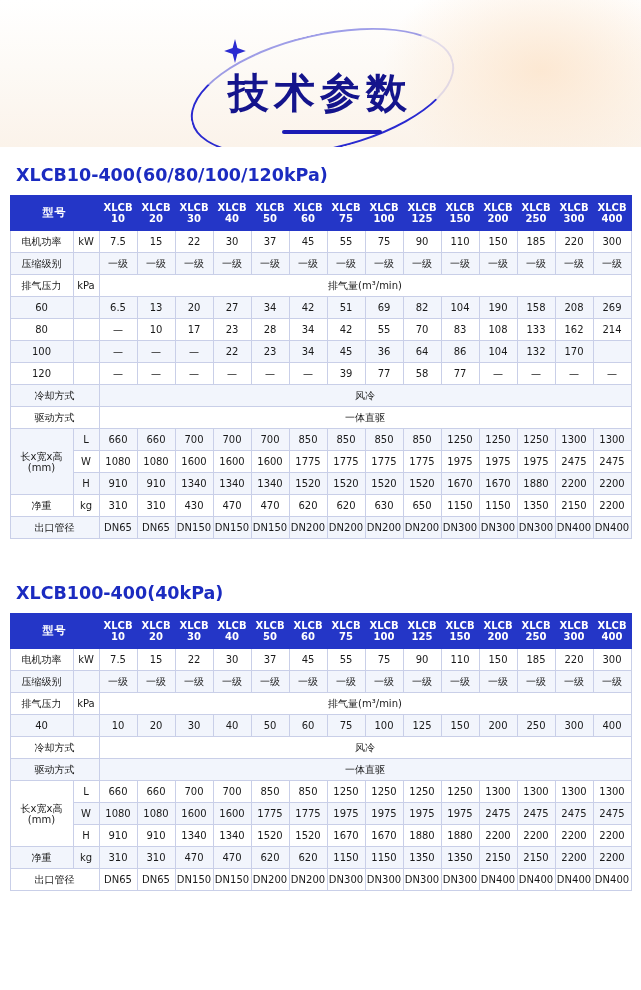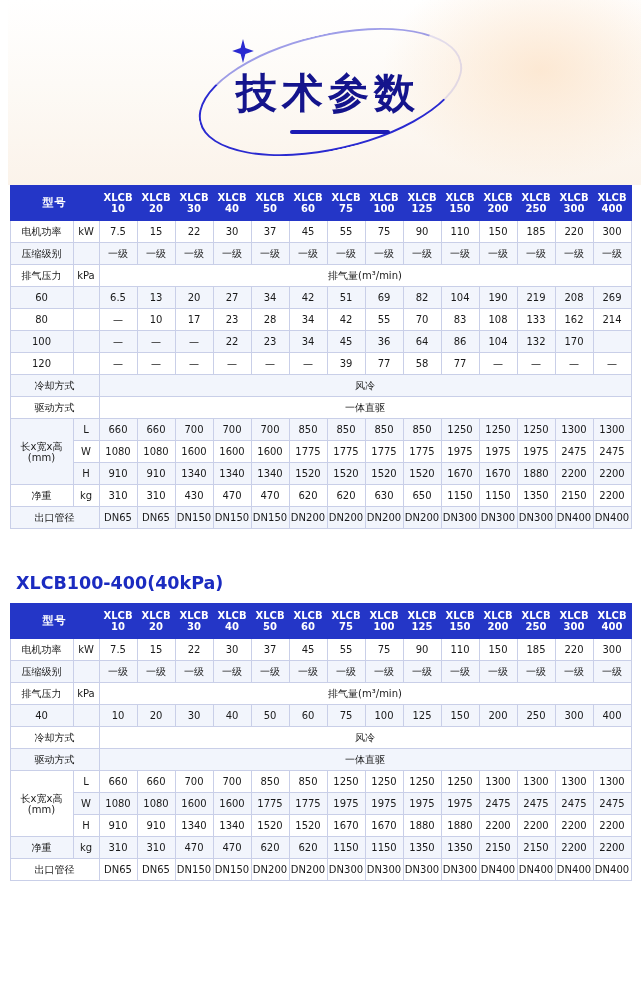--- a/index.html
+++ b/index.html
@@ -16,24 +16,23 @@
   .page {
     position: relative;
     width: 641px;
     min-height: 990px;
     overflow: hidden;
   }
 
   
   .hero {
     position: relative;
-    height: 185px;
+    height: 147px;
     background: linear-gradient(180deg, #ffffff 0%, #fdfaf6 45%, #fbf3ea 100%);
     overflow: hidden;
-    margin-left: 8px;
   }
   .hero-bg-glow {
     position: absolute;
     right: -60px;
     top: -40px;
     width: 320px;
     height: 220px;
     background: radial-gradient(ellipse at center, rgba(252,226,199,0.75) 0%, rgba(255,255,255,0) 70%);
   }
   .hero-title {
@@ -169,20 +168,21 @@
     <div class="hero-spark">
       <svg viewBox="0 0 24 24" width="26" height="26" aria-hidden="true">
         <path d="M12 1 L14.2 9.2 L22 12 L14.2 14.8 L12 23 L9.8 14.8 L2 12 L9.8 9.2 Z" fill="#2a2ad0"></path>
       </svg>
     </div>
     <div class="hero-title">技术参数</div>
     <div class="hero-underline"></div>
   </div>
 
   <div class="section">
+    <div class="section-title">XLCB10-400(60/80/100/120kPa)</div>
     <table class="spec-table">
       <colgroup>
         <col style="width:63px">
           <col style="width:26px">
         <col style="width:38px">
           <col style="width:38px">
           <col style="width:38px">
           <col style="width:38px">
         <col style="width:38px">
           <col style="width:38px">
@@ -309,21 +309,21 @@
           <td>13</td>
           <td>20</td>
           <td>27</td>
           <td>34</td>
           <td>42</td>
           <td>51</td>
           <td>69</td>
           <td>82</td>
           <td>104</td>
           <td>190</td>
-          <td>219</td>
+          <td>158</td>
           <td>208</td>
           <td>269</td>
         </tr>
 
         <tr class="white-row">
           <td class="row-label row-label-plain">80</td>
           <td class="unit-cell"></td>
           <td>—</td>
           <td>10</td>
           <td>17</td>

